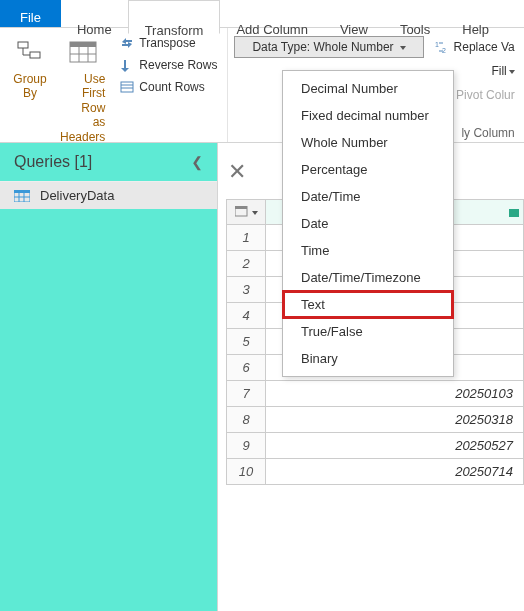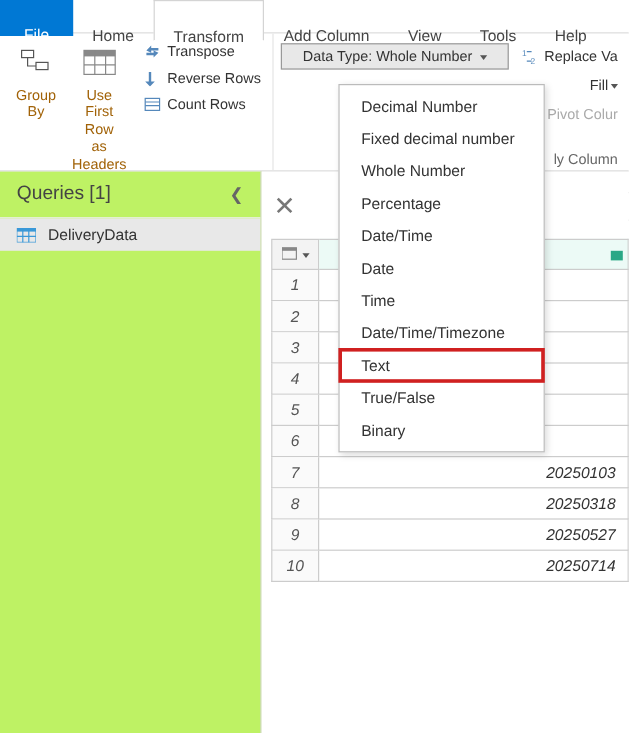--- a/index.html
+++ b/index.html
@@ -1,41 +1,41 @@
 <!DOCTYPE html>
 <html><head>
 <meta charset="utf-8">
 <style>
   * { box-sizing: border-box; margin: 0; padding: 0; }
   body { font-family: 'Segoe UI', Tahoma, sans-serif; font-size: 13px; background: #fff; color: #333; width: 524px; height: 611px; overflow: hidden; position: relative; }
   
   
   .tab-strip { display: flex; height: 28px; border-bottom: 1px solid #d4d4d4; background: #fff; }
   .tab { padding: 16px 16px; line-height: 28px; font-size: 13px; color: #444; cursor: pointer; white-space: nowrap; }
-  .tab.file { background: #0078d4; color: #fff; padding: 15px 20px; }
+  .tab.file { background: #0078d4; color: #fff; padding: 4px 20px; }
   .tab.active { background: #fff; border: 1px solid #d4d4d4; border-bottom: 1px solid #fff; margin-bottom: -1px; }
   
   
   .ribbon { display: flex; height: 115px; border-bottom: 1px solid #d4d4d4; background: #fff; }
   .rgroup { display: flex; flex-direction: column; border-right: 1px solid #e4e4e4; padding: 4px 6px 0; }
   .rgroup-body { flex: 1; display: flex; align-items: flex-start; }
   .rgroup-label { font-size: 12px; color: #666; padding-bottom: 2px; }
   .bigbtn { display: flex; flex-direction: column; align-items: center; justify-content: flex-start; padding: 4px 6px; min-width: 48px; cursor: pointer; font-size: 12px; color: #a16207; text-align: center; line-height: 1.2; }
   .bigbtn .ic { width: 32px; height: 32px; margin-bottom: 4px; display: flex; align-items: center; justify-content: center; }
   .smallbtn { display: flex; align-items: center; padding: 2px 4px; font-size: 12px; color: #333; cursor: pointer; height: 22px; white-space: nowrap; }
   .smallbtn .ic { width: 16px; height: 16px; margin-right: 4px; display: flex; align-items: center; justify-content: center; }
   .vstack { display: flex; flex-direction: column; }
   .caret::after { content: ''; display: inline-block; border-left: 3px solid transparent; border-right: 3px solid transparent; border-top: 4px solid #555; margin-left: 2px; vertical-align: middle; }
   
   
   .datatype-btn { display: flex; align-items: center; padding: 2px 17px; border: 1px solid #999; background: #e8e8e8; font-size: 12px; height: 22px; cursor: pointer; white-space: nowrap; }
   
   
   .panes { display: flex; height: calc(611px - 28px - 115px); }
-  .queries-pane { width: 218px; border-right: 1px solid #d4d4d4; background: #bef264; display: flex; flex-direction: column; }
+  .queries-pane { width: 218px; border-right: 1px solid #d4d4d4; background: #5eead4; display: flex; flex-direction: column; }
   .queries-head { display: flex; align-items: center; justify-content: space-between; padding: 10px 14px; font-size: 16px; color: #444; border-bottom: 1px solid #eee; }
   .queries-head .chev { font-size: 14px; color: #666; }
   .query-item { display: flex; align-items: center; padding: 6px 14px; background: #e8e8e8; font-size: 13px; color: #333; }
   .query-item .tbl-ic { width: 16px; height: 12px; margin-right: 10px; }
   
   .grid-pane { flex: 1; background: #fff; position: relative; padding-top: 10px; }
   .close-x { position: absolute; top: 16px; left: 10px; font-size: 22px; color: #777; }
   .grid { position: absolute; top: 56px; left: 8px; right: 0; }
   .grid-header { display: flex; height: 26px; }
   .rownum-head { width: 40px; border: 1px solid #ccc; background: #f3f3f3; display: flex; align-items: center; justify-content: center; }
@@ -81,21 +81,21 @@
       <div class="bigbtn">
         <span class="ic">
           <svg width="30" height="24">
               <rect x="2" y="2" width="26" height="20" fill="none" stroke="#888"></rect>
               <rect x="2" y="2" width="26" height="5" fill="#888"></rect>
               <line x1="11" y1="2" x2="11" y2="22" stroke="#888"></line>
               <line x1="20" y1="2" x2="20" y2="22" stroke="#888"></line>
               <line x1="2" y1="14" x2="28" y2="14" stroke="#888"></line>
             </svg>
         </span>
-        <span style="white-space:pre-line;">Use First Row
+        <span style="white-space:pre-line;text-align:right;">Use First Row
 as Headers</span>
         <span class="caret"></span>
       </div>
       <div class="vstack" style="margin-left:4px;">
         <div class="smallbtn">
           <span class="ic">
               <svg width="14" height="14">
                 <path d="M2 6 L6 2 L6 4 L12 4 L12 6 L6 6 L6 8 Z M12 8 L8 12 L8 10 L2 10 L2 8 L8 8 L8 6 Z" fill="#5588bb"></path>
               </svg>
             </span>

